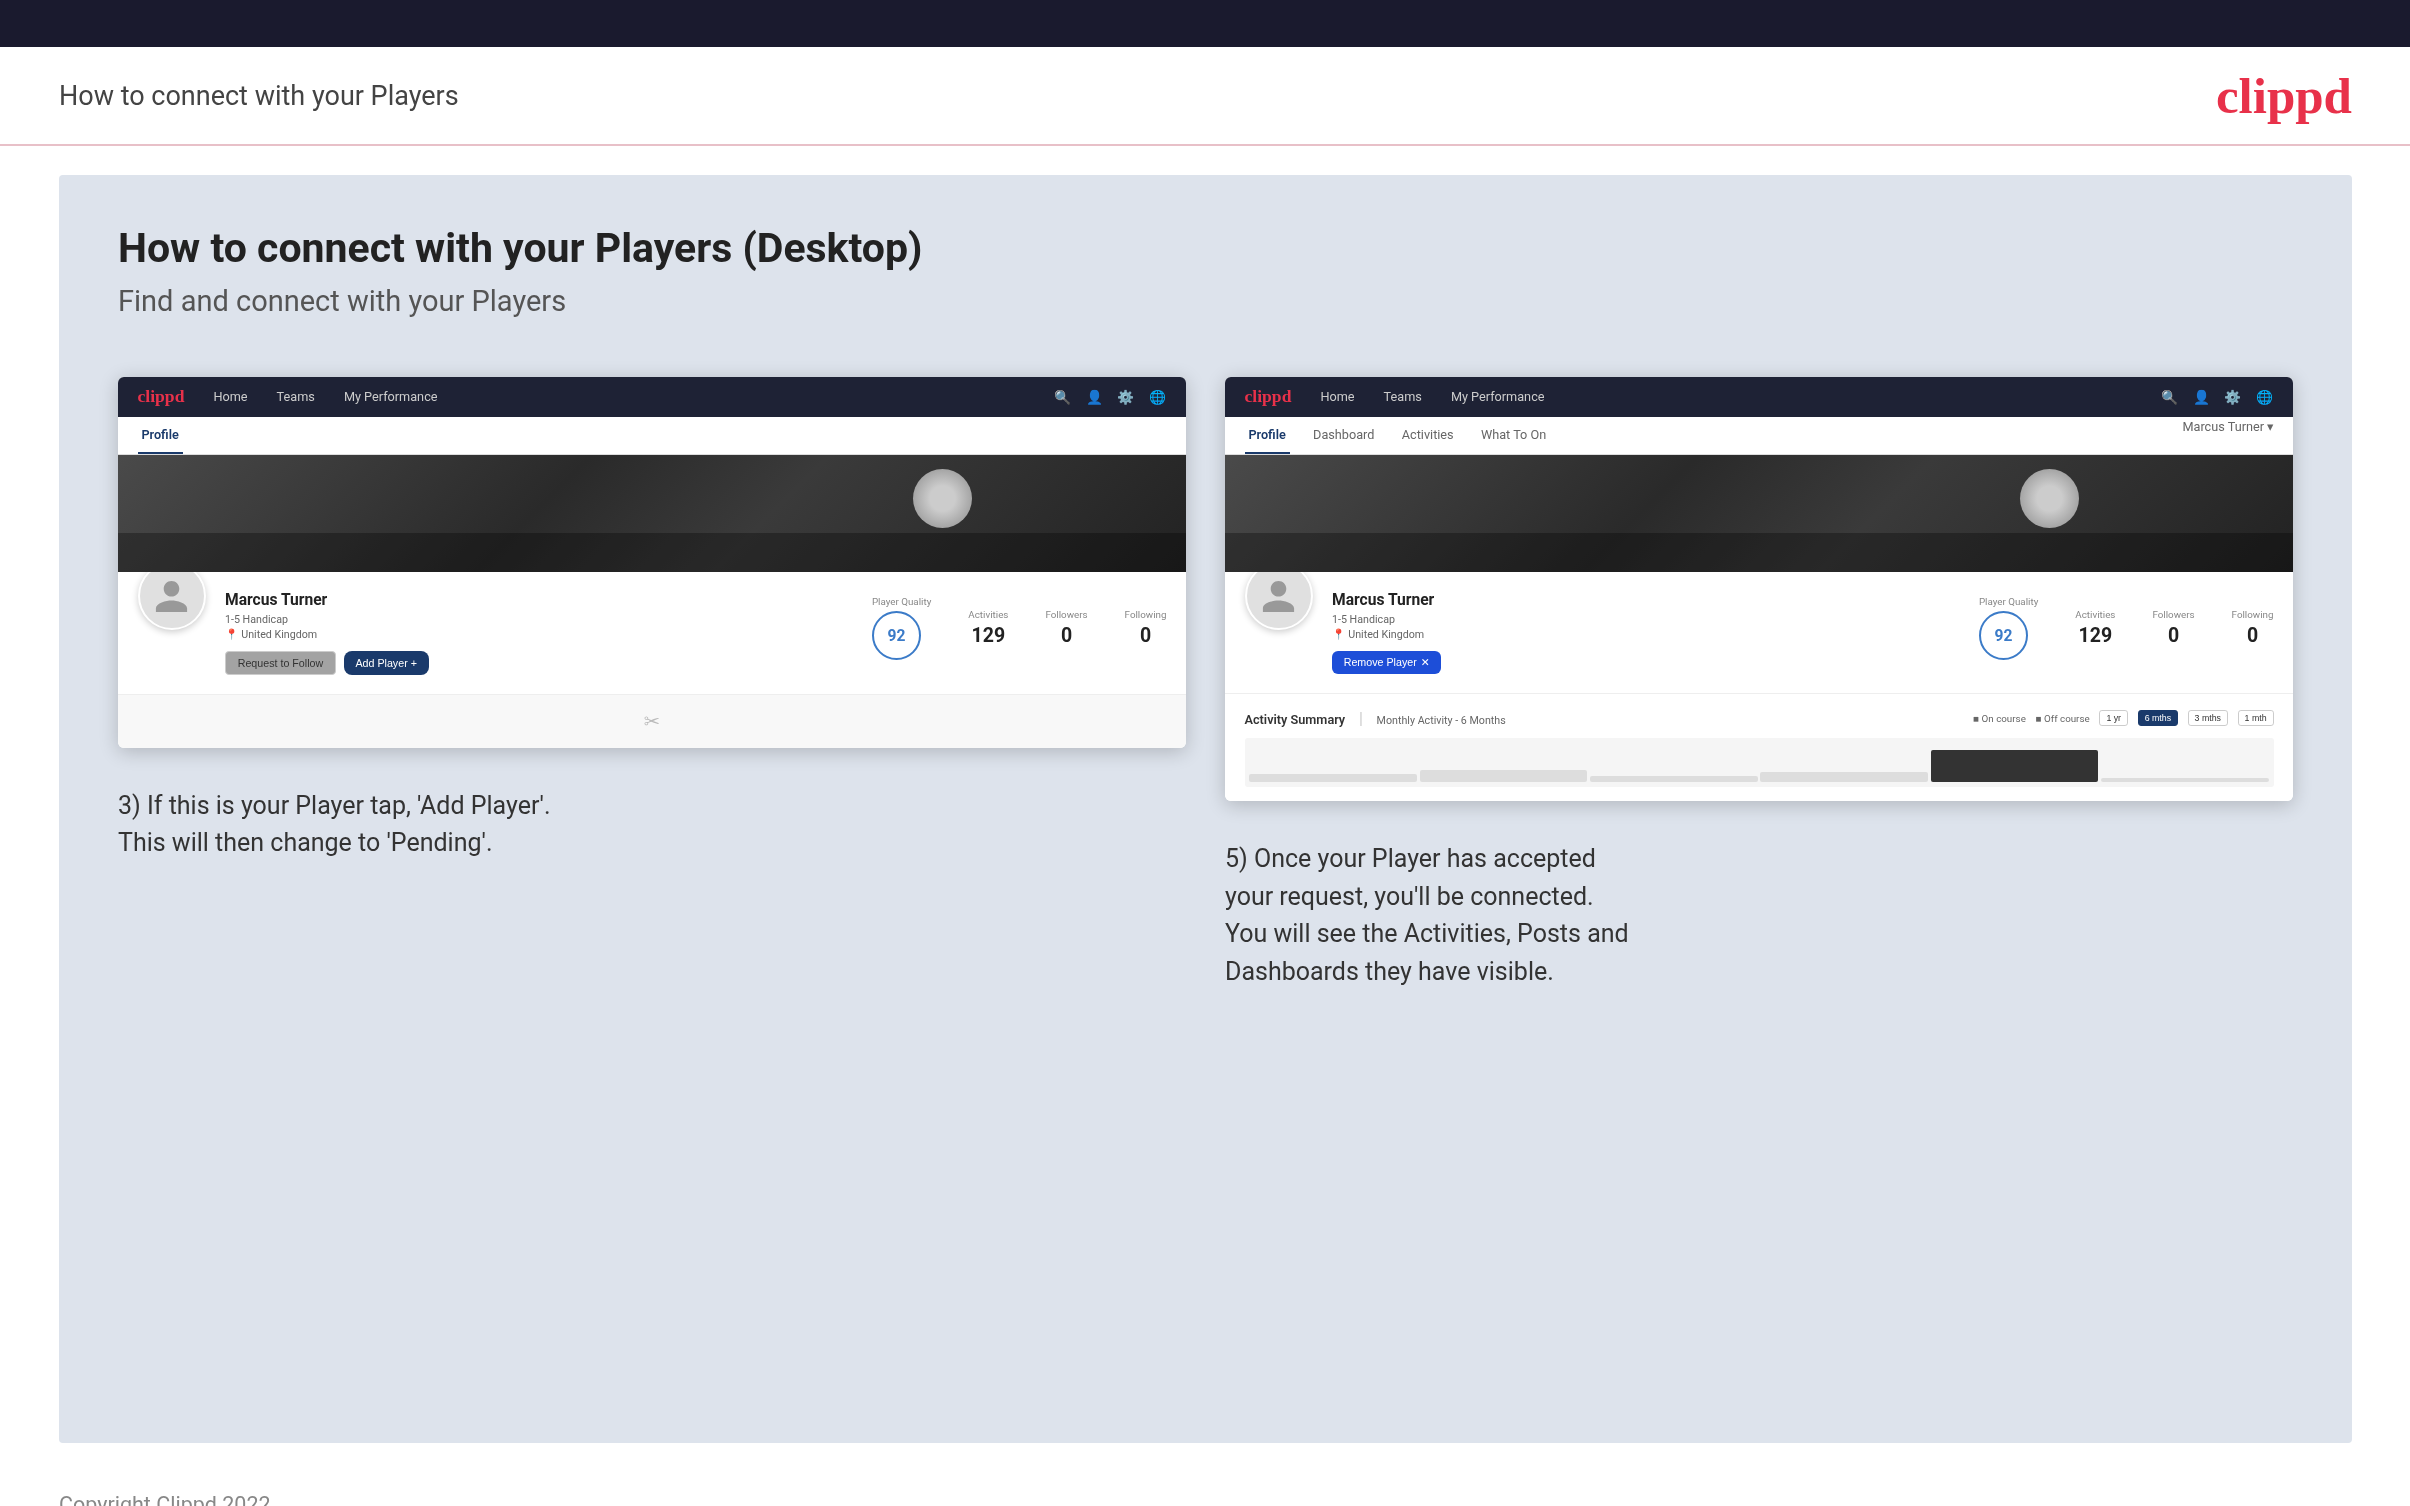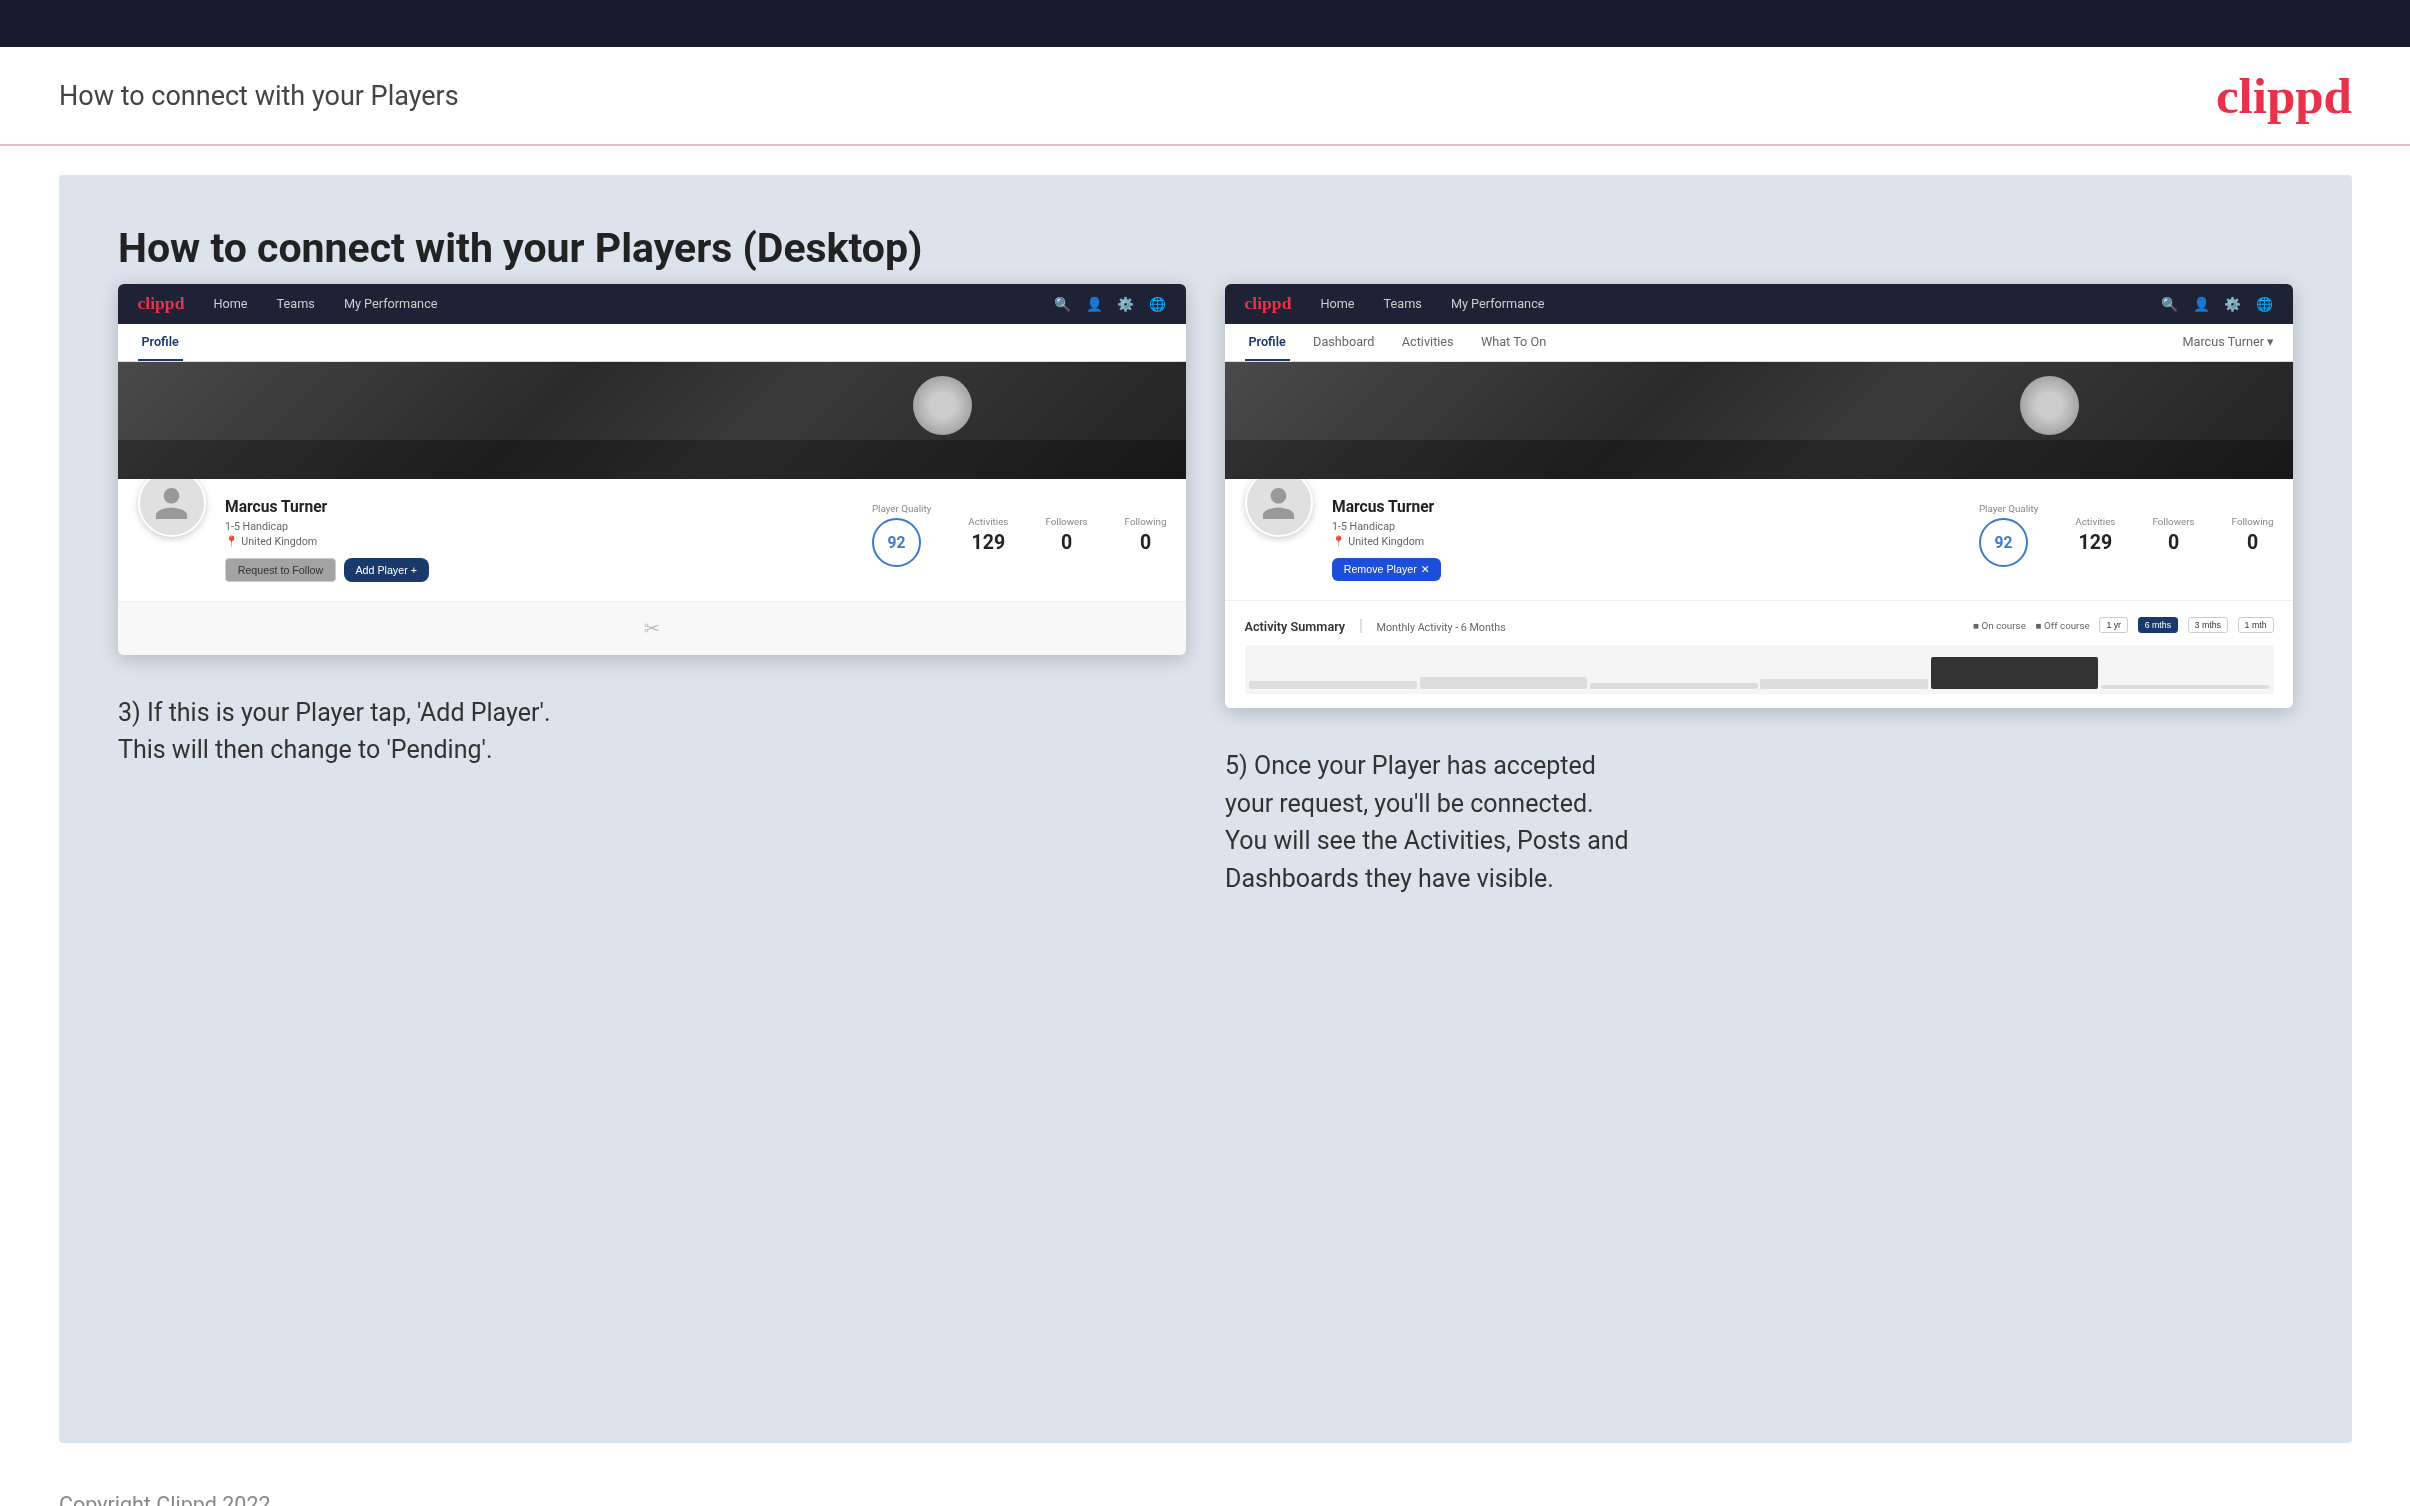--- a/index.html
+++ b/index.html
@@ -123,21 +123,21 @@
     }
     .mock-tab.active {
       color: #1a3a6b;
       border-bottom: 2px solid #1a3a6b;
       font-weight: 600;
     }
     .mock-tab-right {
       margin-left: auto;
       font-size: 12.7px;
       color: #666;
-      padding: 10px 0;
+      padding: 2px 0;
     }
 
     
     .mock-hero-img {
       background: linear-gradient(135deg, #4a4a4a 0%, #2a2a2a 40%, #3a3a3a 60%, #222 100%);
       height: 117px;
       position: relative;
       overflow: hidden;
     }
     .mock-hero-img::before {
@@ -371,20 +371,21 @@
 <div class="top-bar"></div>
 
 <div class="header">
   <span class="header-title">How to connect with your Players</span>
   <span class="logo-text">clippd</span>
 </div>
 
 <div class="main-content">
 
   <div class="page-heading">How to connect with your Players (Desktop)</div>
+  <div class="page-subheading">Find and connect with your Players</div>
 
   <div class="screenshots-row">
 
     <div class="screenshot-col">
       <div class="screenshot-mockup">
 
         <div class="mock-nav">
           <span class="mock-logo">clippd</span>
           <span class="mock-nav-item">Home</span>
           <span class="mock-nav-item">Teams</span>

